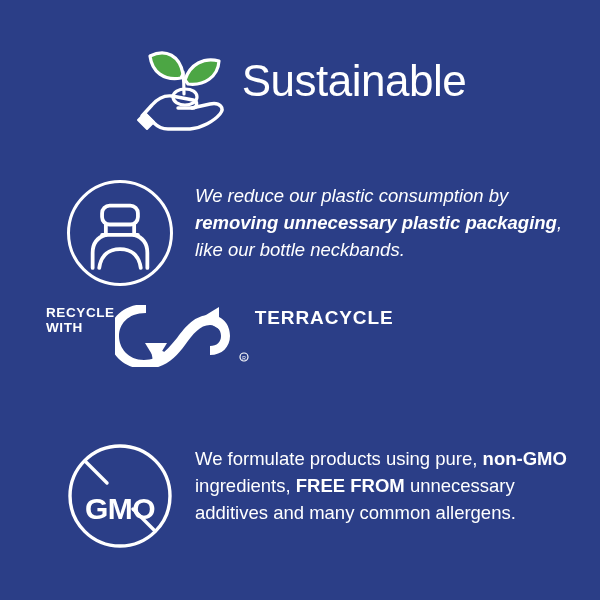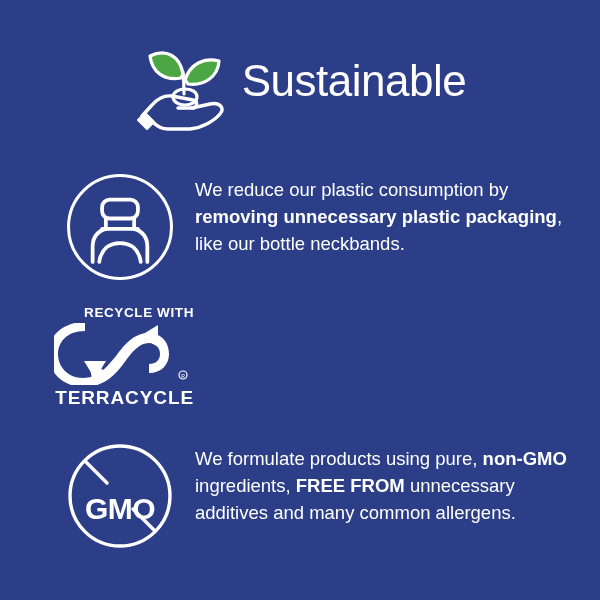--- a/index.html
+++ b/index.html
@@ -66,40 +66,40 @@
   }
   .row-text {
     flex: 1 1 auto;
     font-size: 18.5px;
     line-height: 27px;
     color: #ffffff;
     padding-top: 2px;
   }
   .row-text b { font-weight: 700; }
 
-  #row-bottle   { top: 174px; }
+  #row-bottle   { top: 180px; font-style: italic; }
   #row-terracycle { top: 305px; }
   #row-gmo      { top: 443px; }
 
   
   .circle-icon {
     width: 106px;
     height: 106px;
     border: 3px solid #ffffff;
     border-radius: 50%;
     position: relative;
     box-sizing: border-box;
   }
 
   
   .tc-logo {
     width: 148px;
     display: flex;
-    flex-direction: column;
-    align-items: flex-end;
+    flex-direction: row;
+    align-items: flex-start;
   }
   .tc-top {
     font-size: 13.5px;
     font-weight: 700;
     letter-spacing: 0.6px;
     line-height: 15px;
     margin-bottom: 3px;
     color: #ffffff;
   }
   .tc-mark {

